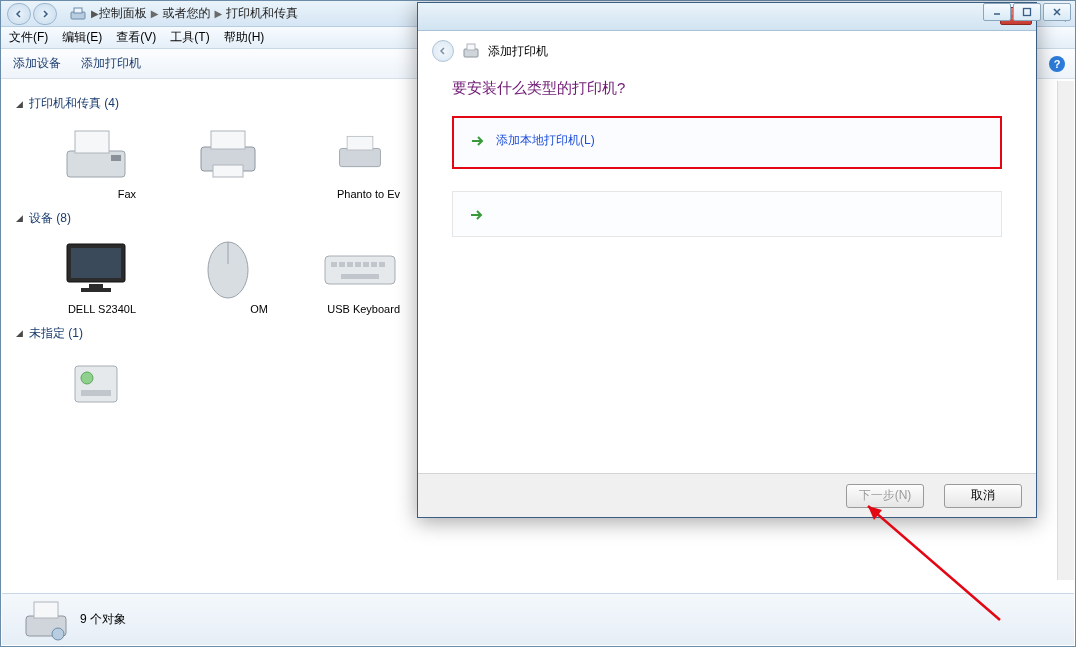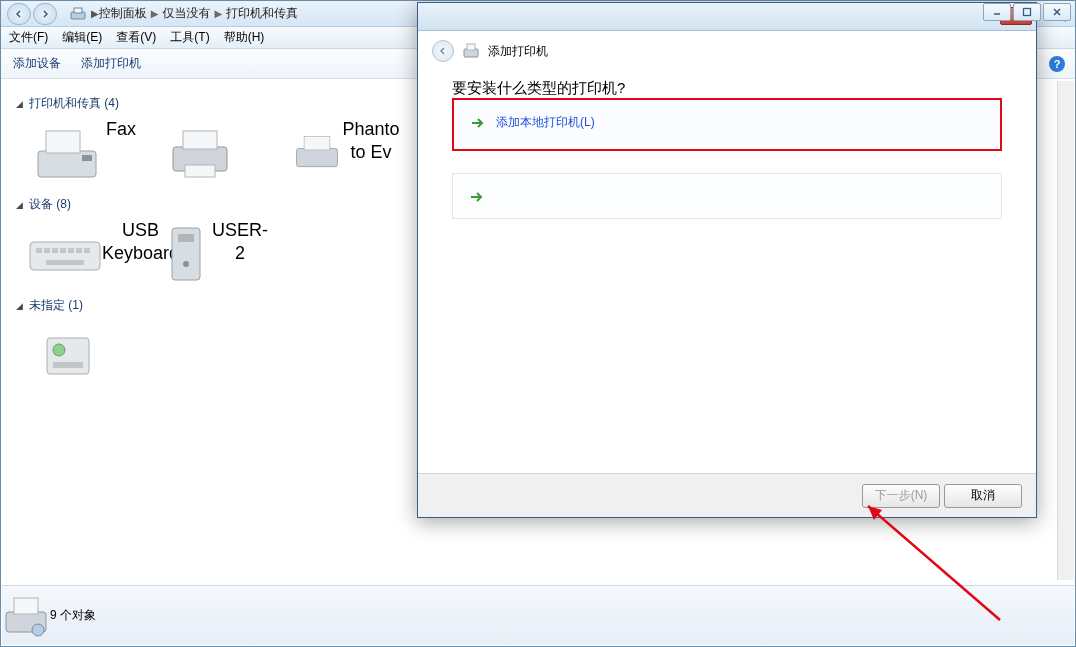--- a/index.html
+++ b/index.html
@@ -22,43 +22,43 @@
 .menubar span { cursor: pointer; }
 
 .toolbar { height: 30px; background: linear-gradient(#fcfdff,#eef4fa); border-bottom: 1px solid #d6e0ea; display: flex; align-items: center; padding: 0 12px; font-size: 12px; gap: 20px; color: #1a3c6e; position: relative; }
 .toolbar .right-icons { position: absolute; right: 10px; display: flex; gap: 8px; align-items: center; }
 .help-icon { width:16px;height:16px;border-radius:50%;background:#2d7bd8;color:#fff;font-size:11px;display:flex;align-items:center;justify-content:center;font-weight:bold; }
 
 .content { position: absolute; left: 1px; top: 80px; right: 1px; bottom: 66px; overflow: hidden; padding: 6px 14px; background: #fff; }
 .section-header { display: flex; align-items: center; gap: 6px; font-size: 12px; color: #1a3c6e; margin: 8px 0 6px; cursor: pointer; }
 .section-header .tri { font-size: 9px; color: #4a4a4a; }
 .items-row { display: flex; gap: 24px; flex-wrap: wrap; padding-left: 12px; }
-.device-item { width: 108px; display: flex; flex-direction: row; align-items: flex-start; font-size: 18px; text-align: center; cursor: pointer; }
+.device-item { width: 108px; display: flex; flex-direction: column; align-items: flex-end; font-size: 11px; text-align: center; cursor: pointer; }
 .device-item .icon-box { width: 80px; height: 70px; display: flex; align-items: center; justify-content: center; }
 .device-item .label { line-height: 1.25; }
 
-.statusbar { position: absolute; left: 1px; right: 1px; bottom: 1px; height: 60px; background: linear-gradient(#f4f8fc,#e6eef6); border-top: 1px solid #c9d8e6; display: flex; align-items: center; padding: 0 0; font-size: 12px; }
+.statusbar { position: absolute; left: 1px; right: 1px; bottom: 1px; height: 52px; background: linear-gradient(#f4f8fc,#e6eef6); border-top: 1px solid #c9d8e6; display: flex; align-items: center; padding: 0 20px; gap: 10px; font-size: 12px; }
 .statusbar .sb-icon { width: 48px; height: 48px; }
 
 
 .dialog { position: absolute; left: 417px; top: 2px; width: 620px; height: 516px; background: #fff; border: 1px solid #3a5d85; box-shadow: 0 4px 20px rgba(0,0,0,.35); }
 .dialog-head { height: 28px; background: linear-gradient(#eaf3fa,#d1e3f2); border-bottom: 1px solid #a9c1d6; position: relative; }
 .dialog-close { position: absolute; right: 4px; top: 4px; width: 32px; height: 18px; background: linear-gradient(#e07a74,#c83a2f); border: 1px solid #8a2a22; border-radius: 2px; display:flex;align-items:center;justify-content:center; cursor:pointer; }
 .dialog-close svg { width:10px;height:10px; }
 .dialog-title { height: 40px; display: flex; align-items: center; gap: 8px; padding: 0 14px; font-size: 12px; }
 .dlg-back { width: 22px; height: 22px; border-radius: 50%; border: 1px solid #b0c4d6; background: radial-gradient(#f3f8fc,#d8e6f2); display:flex;align-items:center;justify-content:center; cursor:pointer; }
 .dlg-printer-icon { width:18px;height:18px; }
 .dialog-body { padding: 8px 34px 0; }
-.dialog-body h2 { font-size: 15px; font-weight: normal; color: #000000; }
+.dialog-body h2 { font-size: 15px; font-weight: normal; color: #701a75; margin-bottom: 18px; }
 .option { border: 1px solid transparent; padding: 14px 16px; margin-bottom: 22px; display: flex; gap: 12px; cursor: pointer; background: #fbfdff; }
 .option.selected { border: 2px solid #e30613; background: #fafcff; }
 .option .arrow { width: 14px; height: 14px; margin-top: 2px; color: #3a9a3a; }
 .option .opt-title { color: #1d4ed8; font-size: 12px; margin-bottom: 4px; }
 .option .opt-desc { color: #003399; font-size: 11px; }
-.dialog-footer { position: absolute; left: 0; right: 0; bottom: 0; height: 44px; background: #f0f0f0; border-top: 1px solid #d4d4d4; display: flex; align-items: center; justify-content: flex-end; padding: 0 14px; gap: 4px; }
+.dialog-footer { position: absolute; left: 0; right: 0; bottom: 0; height: 44px; background: #f0f0f0; border-top: 1px solid #d4d4d4; display: flex; align-items: center; justify-content: flex-end; padding: 0 14px; gap: 20px; }
 .btn { min-width: 78px; height: 24px; border: 1px solid #9a9a9a; background: linear-gradient(#fdfdfd,#e6e6e6); font-size: 12px; border-radius: 3px; cursor: pointer; }
 .btn:disabled { color: #9a9a9a; cursor: default; }
 
 
 .anno-arrow { position: absolute; pointer-events: none; z-index: 20; }
 
 
 .scroll-strip { position: absolute; right: 1px; top: 80px; bottom: 66px; width: 17px; background: #f0f0f0; border-left: 1px solid #dcdcdc; }
 </style>
 </head>
@@ -96,21 +96,21 @@
         </svg>
       </div>
     <svg class="addr-icon" viewBox="0 0 18 16">
         <rect x="2" y="6" width="14" height="7" rx="1" fill="#b9cde0" stroke="#6b8ca8"></rect>
         <rect x="5" y="2" width="8" height="5" fill="#eef4fa" stroke="#6b8ca8"></rect>
       </svg>
     <span style="font-size:10px;color:#555">▶</span>
     <div class="breadcrumb">
       <span>控制面板</span>
         <span class="sep">▶</span>
-      <span>仅当没有</span>
+      <span>或者您的</span>
         <span class="sep">▶</span>
       <span>打印机和传真</span>
     </div>
     <svg class="search-icon" viewBox="0 0 20 20">
         <circle cx="8" cy="8" r="5" fill="none" stroke="#2a6bbf" stroke-width="2"></circle>
         <line x1="12" y1="12" x2="17" y2="17" stroke="#2a6bbf" stroke-width="2"></line>
       </svg>
   </div>
 
   <div class="menubar">
@@ -163,20 +163,40 @@
           </div>
         <div class="label">Phanto to Ev</div>
       </div>
     </div>
 
     <div class="section-header">
         <span class="tri">◢</span>
         <span>设备 (8)</span>
       </div>
     <div class="items-row">
+      <div class="device-item">
+        <div class="icon-box">
+            <svg width="70" height="60" viewBox="0 0 70 60">
+              <rect x="6" y="6" width="58" height="38" rx="2" fill="#2b2b2b" stroke="#111"></rect>
+              <rect x="10" y="10" width="50" height="30" fill="#3a4a5a"></rect>
+              <rect x="28" y="46" width="14" height="4" fill="#2b2b2b"></rect>
+              <rect x="20" y="50" width="30" height="4" fill="#2b2b2b"></rect>
+            </svg>
+          </div>
+        <div class="label">DELL S2340L</div>
+      </div>
+      <div class="device-item">
+        <div class="icon-box">
+            <svg width="52" height="64" viewBox="0 0 52 64">
+              <ellipse cx="26" cy="34" rx="20" ry="28" fill="#d8dde2" stroke="#9aa2aa"></ellipse>
+              <line x1="26" y1="6" x2="26" y2="28" stroke="#9aa2aa"></line>
+            </svg>
+          </div>
+        <div class="label">OM</div>
+      </div>
       <div class="device-item">
         <div class="icon-box">
             <svg width="74" height="40" viewBox="0 0 74 40">
               <rect x="2" y="8" width="70" height="28" rx="4" fill="#e6e9ec" stroke="#a6adb4"></rect>
               <g fill="#c0c6cc">
                 <rect x="8" y="14" width="6" height="5"></rect>
                 <rect x="16" y="14" width="6" height="5"></rect>
                 <rect x="24" y="14" width="6" height="5"></rect>
                 <rect x="32" y="14" width="6" height="5"></rect>
                 <rect x="40" y="14" width="6" height="5"></rect>

